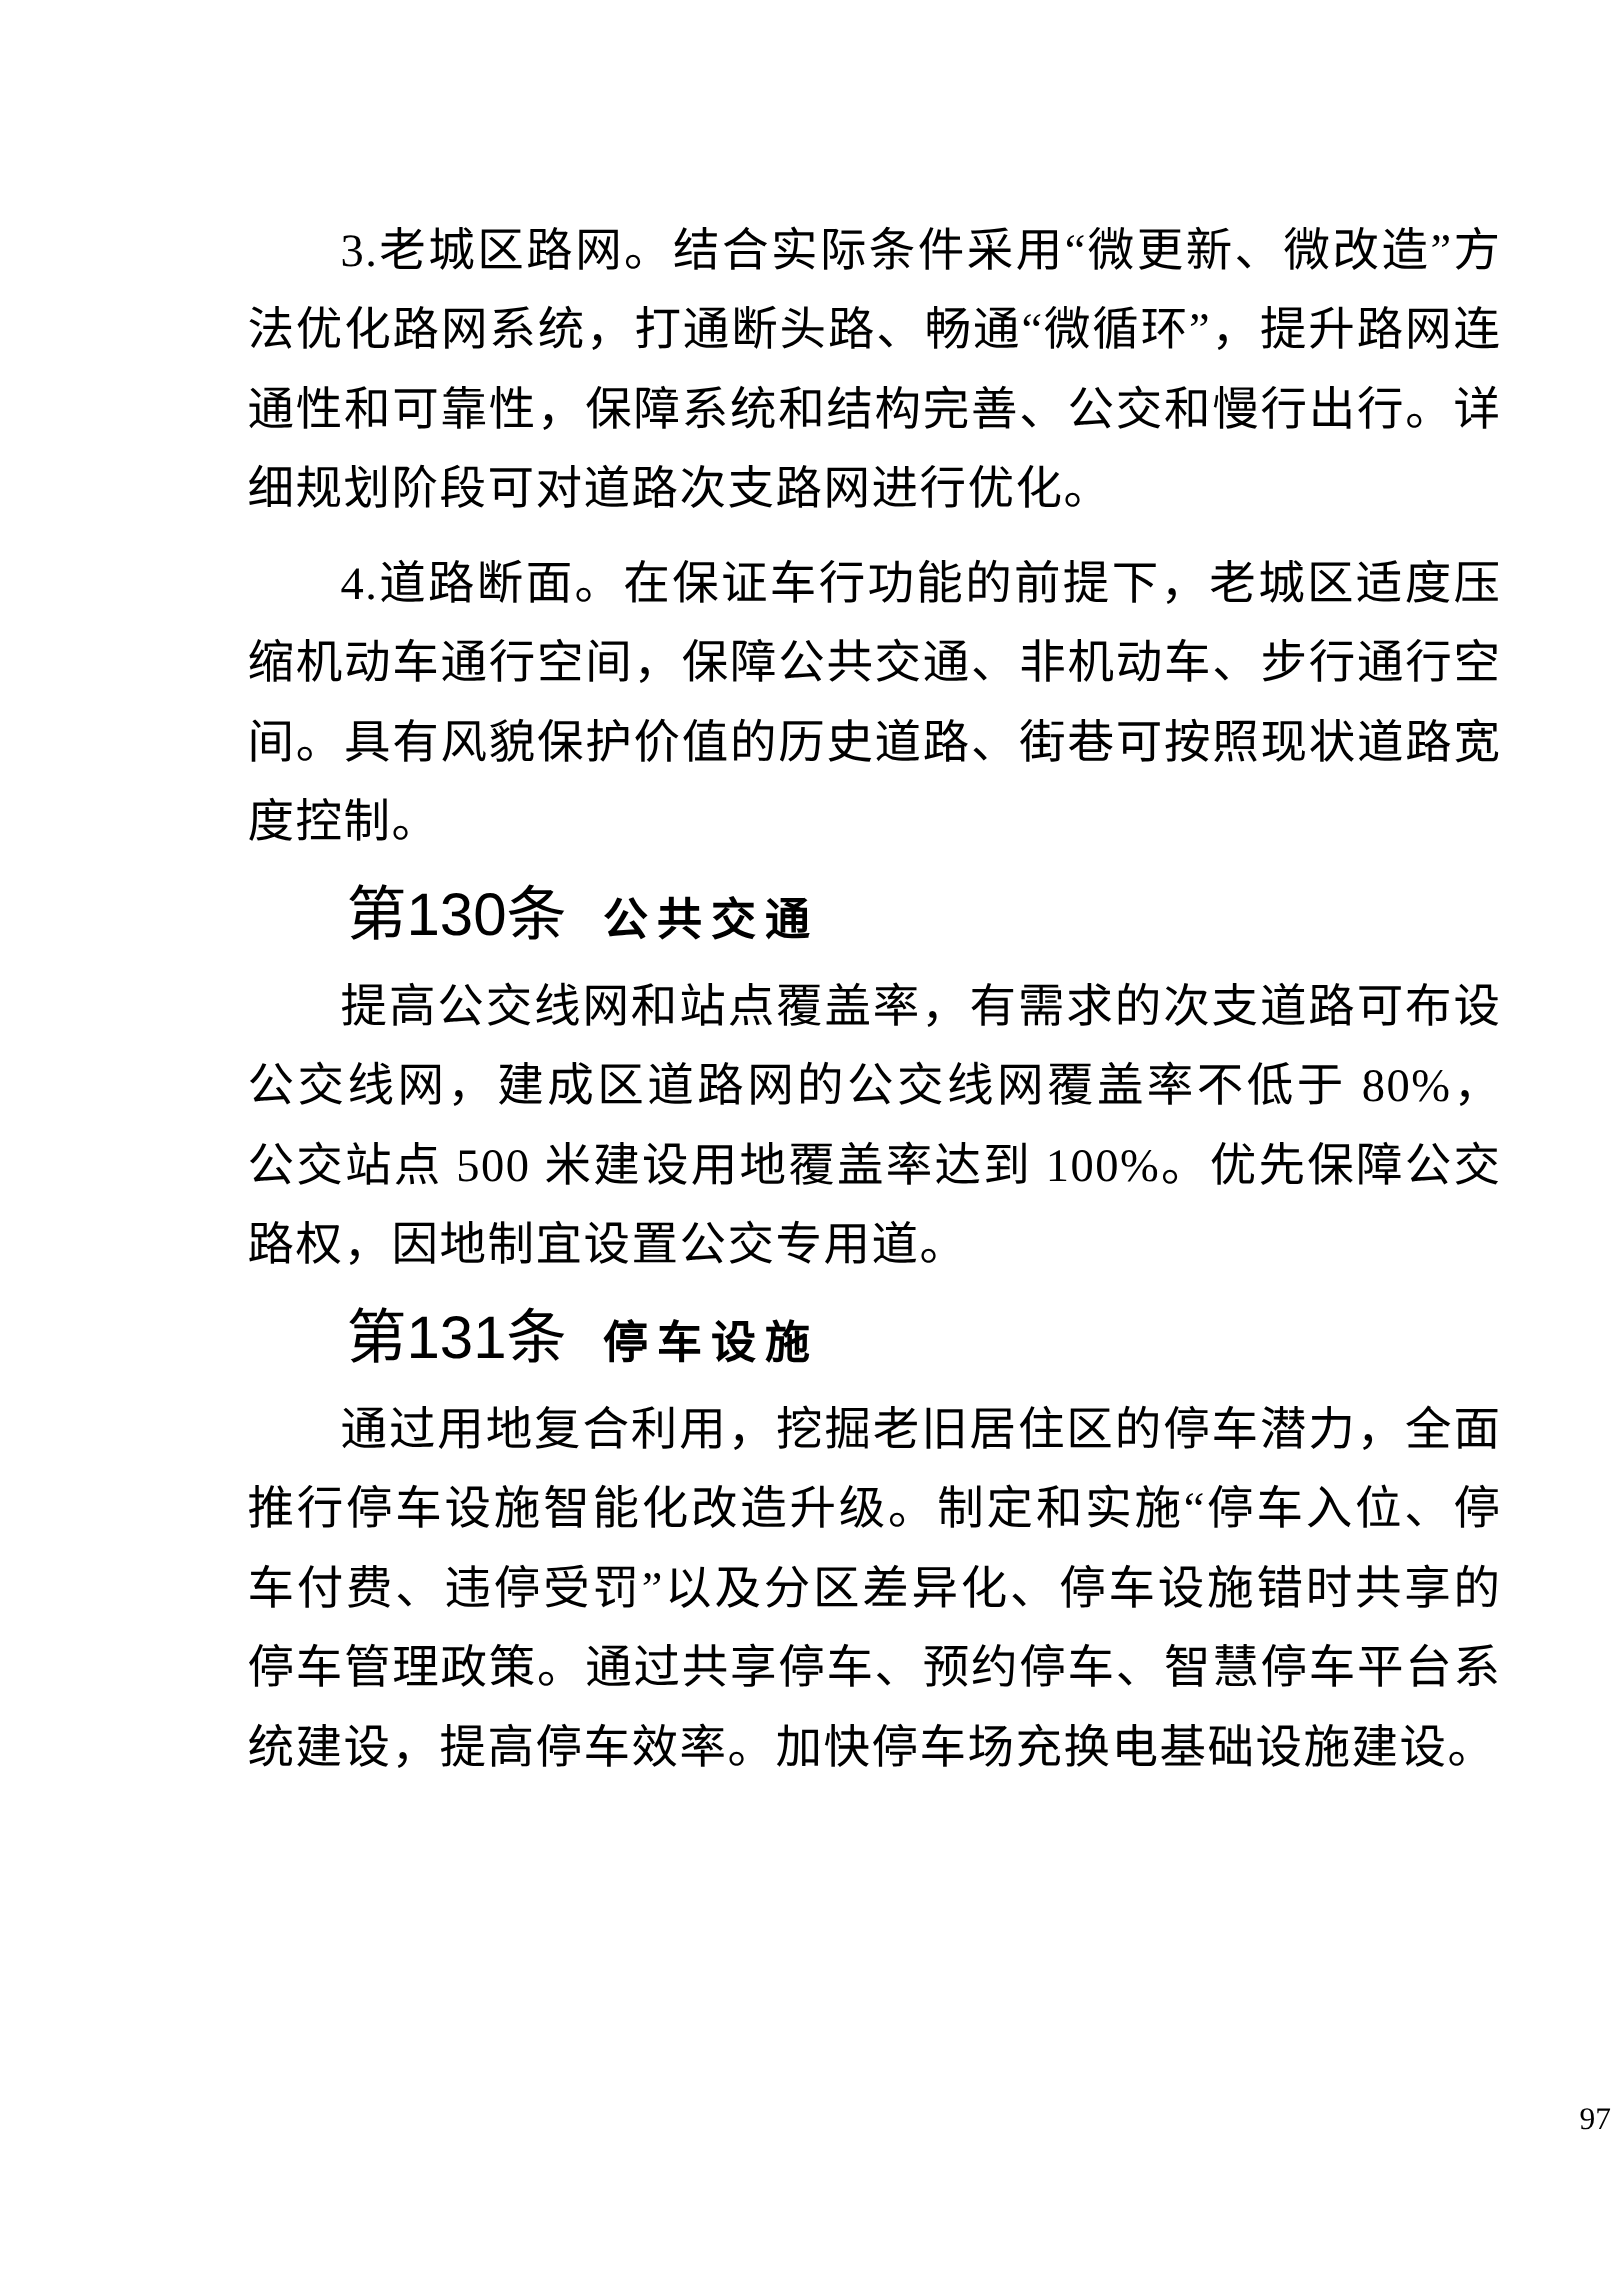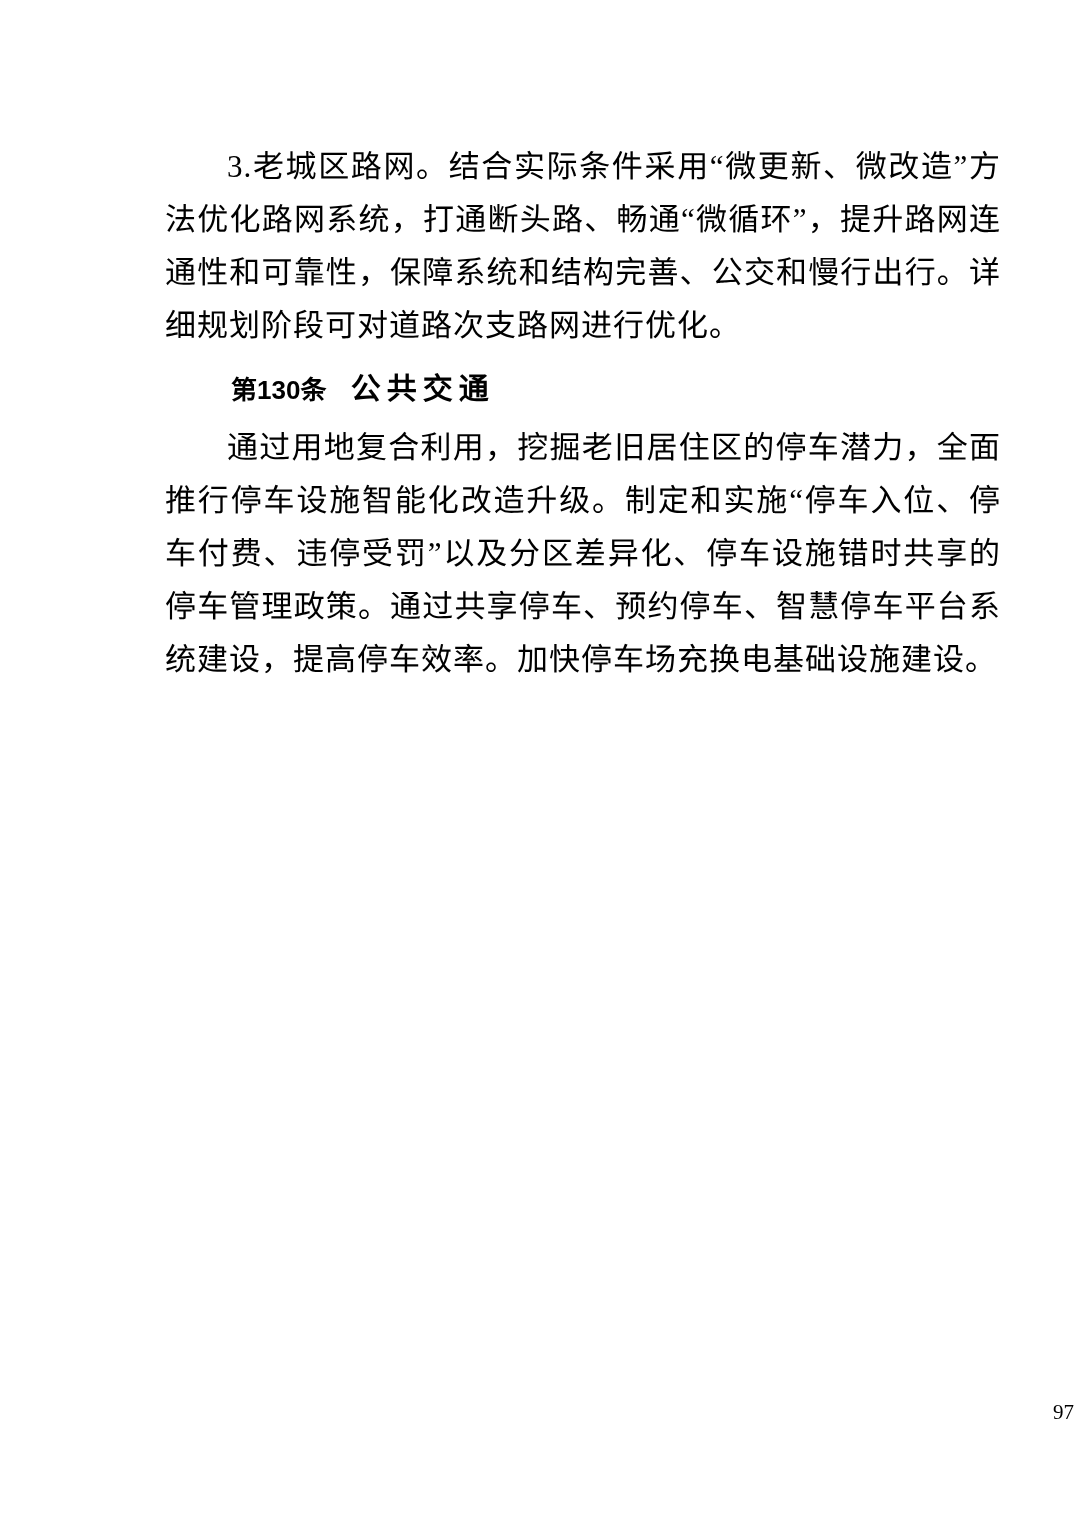--- a/index.html
+++ b/index.html
@@ -33,22 +33,22 @@
   .heading {
     font-size: 33px;
     line-height: 53px;
     text-indent: 2em;
     margin: 0 0 4px 0;
     white-space: nowrap;
     font-weight: bold;
   }
   .art-num {
     font-family: "Liberation Sans", "DejaVu Sans", sans-serif;
-    font-weight: 700;
-    font-size: 26px;
+    font-weight: 400;
+    font-size: 40px;
     letter-spacing: 0;
   }
   .art-title {
     font-family: "Liberation Serif", "DejaVu Serif", serif;
     font-weight: 600;
     font-size: 30px;
     margin-left: 16px;
     letter-spacing: 6px;
     margin-top: 11px;
   }
@@ -63,26 +63,32 @@
     font-family: "Liberation Serif", "DejaVu Serif", serif;
   }
 </style>
 </head>
 <body>
 
 <div class="page">
 
   <p class="para">3.老城区路网。结合实际条件采用“微更新、微改造”方法优化路网系统，打通断头路、畅通“微循环”，提升路网连通性和可靠性，保障系统和结构完善、公交和慢行出行。详细规划阶段可对道路次支路网进行优化。</p>
 
+  <p class="para">4.道路断面。在保证车行功能的前提下，老城区适度压缩机动车通行空间，保障公共交通、非机动车、步行通行空间。具有风貌保护价值的历史道路、街巷可按照现状道路宽度控制。</p>
 
   <h2 class="heading">
     <span class="art-num">第130条</span>
     <span class="art-title">公共交通</span>
   </h2>
 
+  <p class="para">提高公交线网和站点覆盖率，有需求的次支道路可布设公交线网，建成区道路网的公交线网覆盖率不低于 80%，公交站点 500 米建设用地覆盖率达到 100%。优先保障公交路权，因地制宜设置公交专用道。</p>
 
 
+  <h2 class="heading">
+    <span class="art-num">第131条</span>
+    <span class="art-title">停车设施</span>
+  </h2>
 
   <p class="para">通过用地复合利用，挖掘老旧居住区的停车潜力，全面推行停车设施智能化改造升级。制定和实施“停车入位、停车付费、违停受罚”以及分区差异化、停车设施错时共享的停车管理政策。通过共享停车、预约停车、智慧停车平台系统建设，提高停车效率。加快停车场充换电基础设施建设。</p>
 
   <div class="page-number">97</div>
 
 </div>
 
 </body></html>

